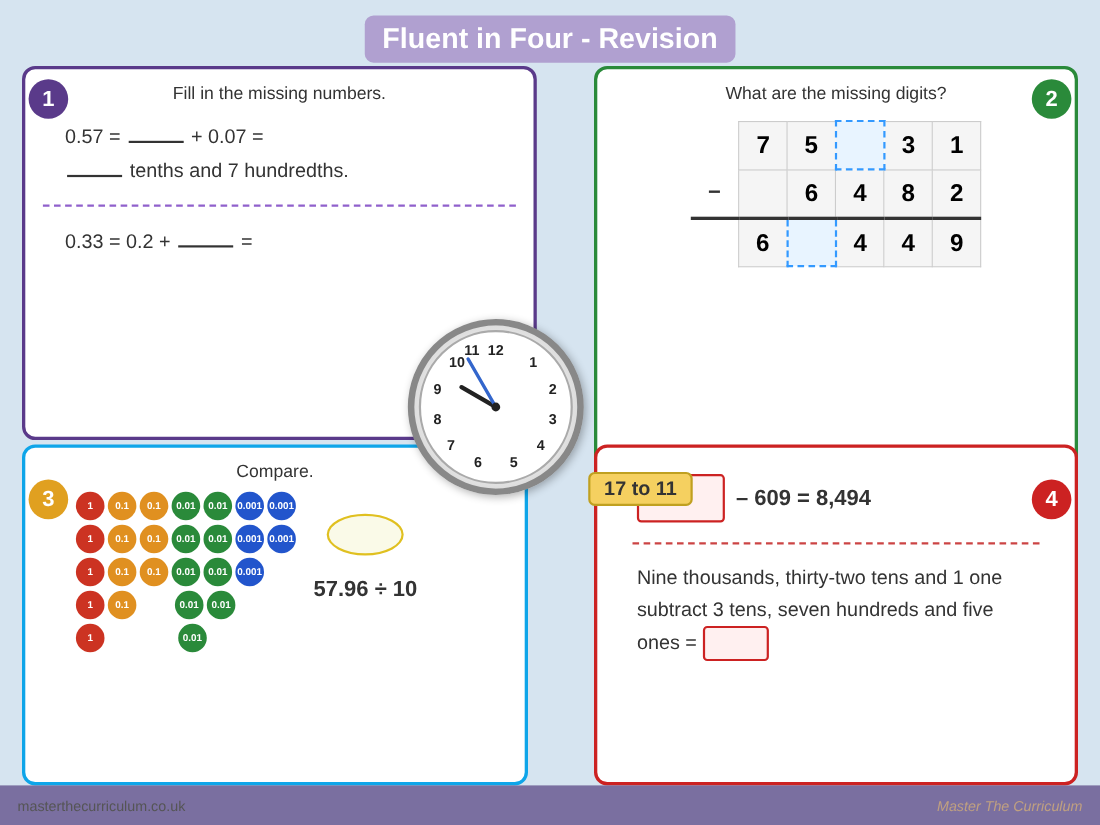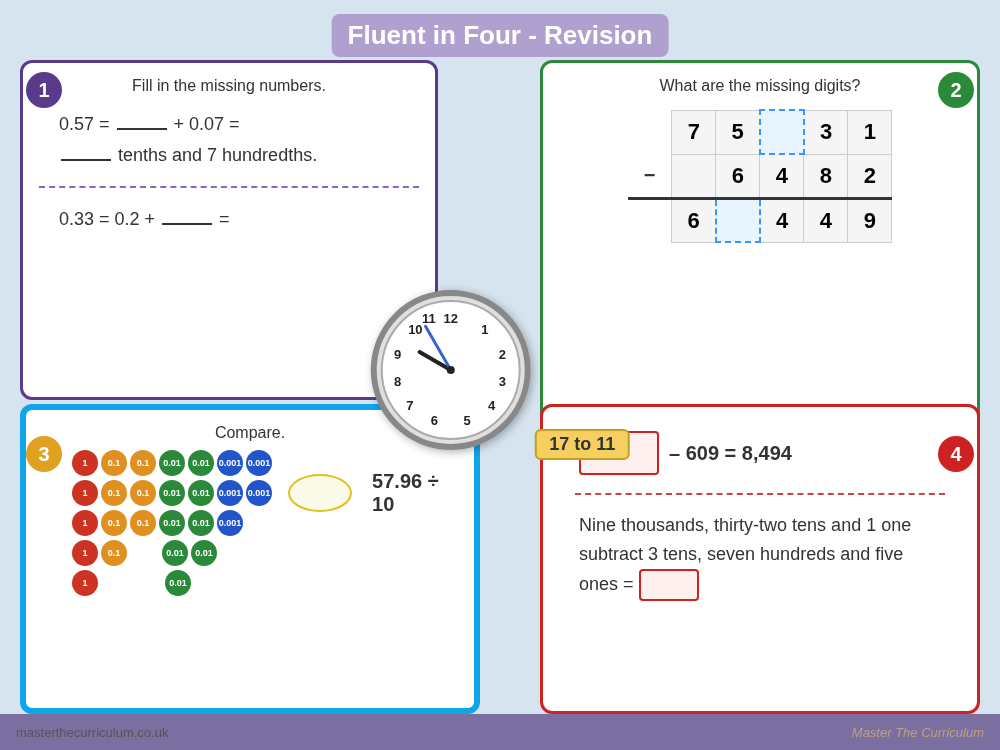--- a/index.html
+++ b/index.html
@@ -62,21 +62,21 @@
     .box {
       position: absolute;
       border-radius: 12px;
       padding: 14px 16px;
     }
 
     
     .box-q1 {
       top: 60px;
       left: 20px;
-      width: 418px;
+      width: 468px;
       height: 340px;
       border: 3px solid #5a3a8a;
       background: white;
     }
 
     
     .box-q2 {
       top: 60px;
       right: 20px;
       width: 440px;
@@ -84,21 +84,21 @@
       border: 3px solid #2a8a3a;
       background: white;
     }
 
     
     .box-q3 {
       bottom: 36px;
       left: 20px;
       width: 460px;
       height: 310px;
-      border: 6px solid #0ea5e9;
+      border: 3px solid #0ea5e9;
       background: white;
     }
 
     
     .box-q4 {
       bottom: 36px;
       right: 20px;
       width: 440px;
       height: 310px;
       border: 3px solid #cc2222;
@@ -300,20 +300,21 @@
       font-weight: bold;
       color: white;
     }
     .dot-red { background: #cc3322; }
     .dot-orange { background: #e09020; }
     .dot-green { background: #2a8a3a; }
     .dot-blue { background: #2255cc; }
 
     .q3-right {
       display: flex;
+      flex-direction: column;
       align-items: center;
       justify-content: center;
       gap: 20px;
       padding-top: 20px;
     }
     .oval-blank {
       width: 70px;
       height: 38px;
       border: 2px solid #e0c020;
       border-radius: 50%;

